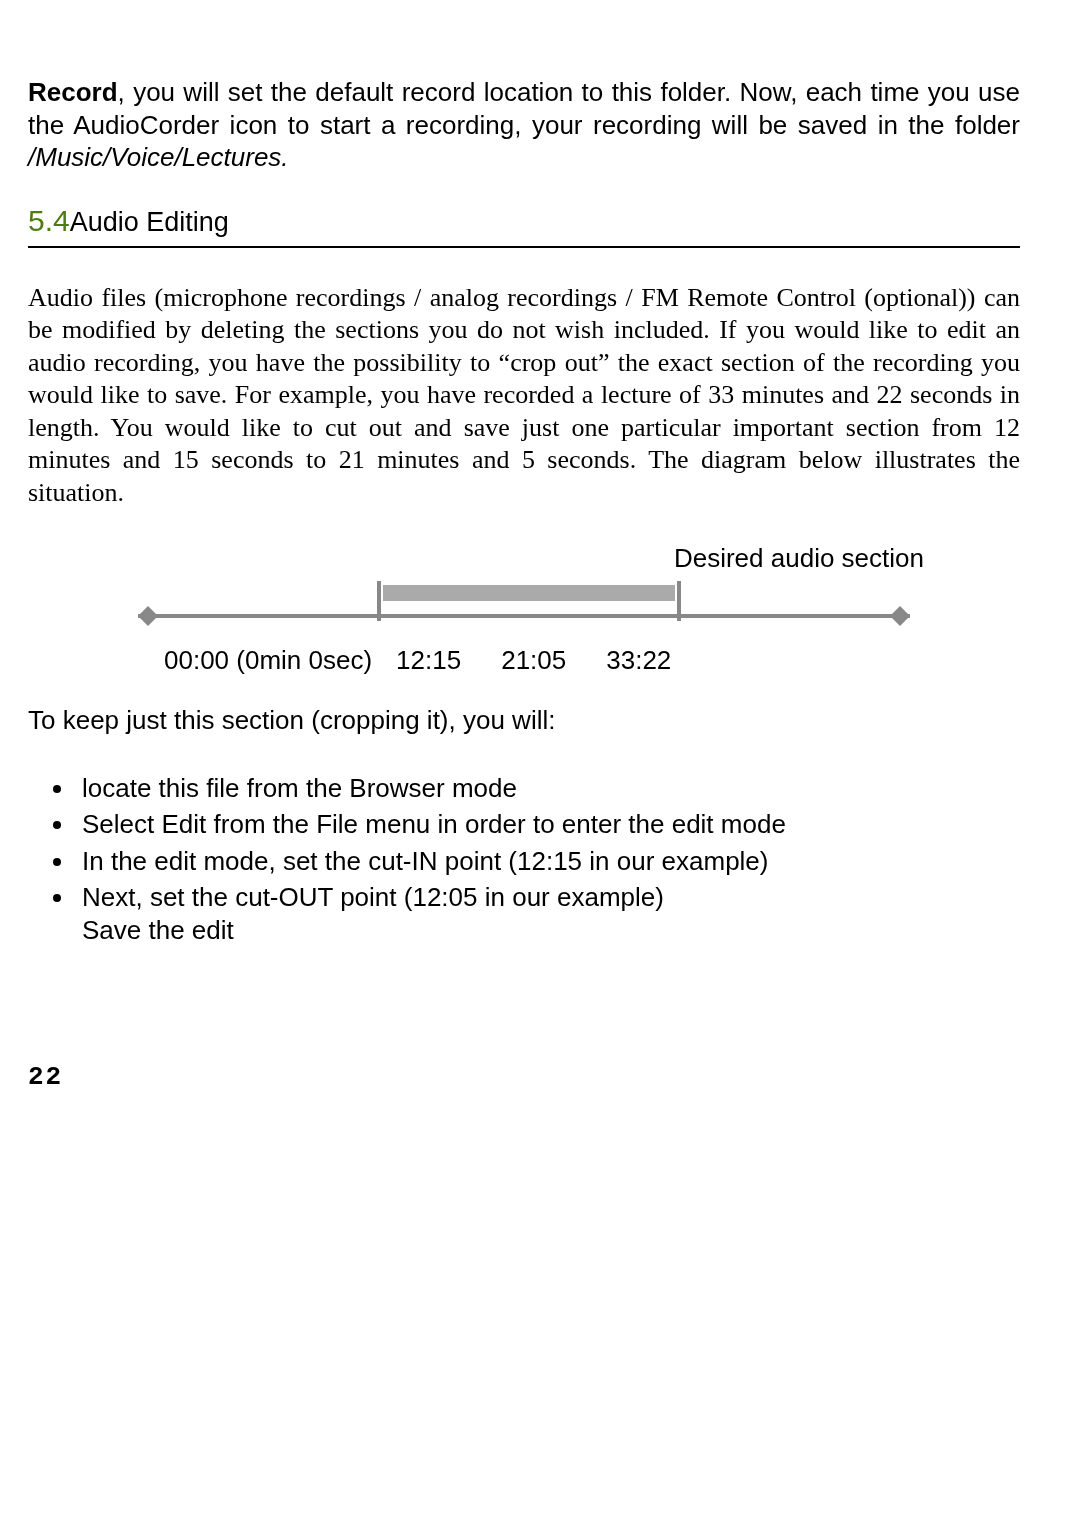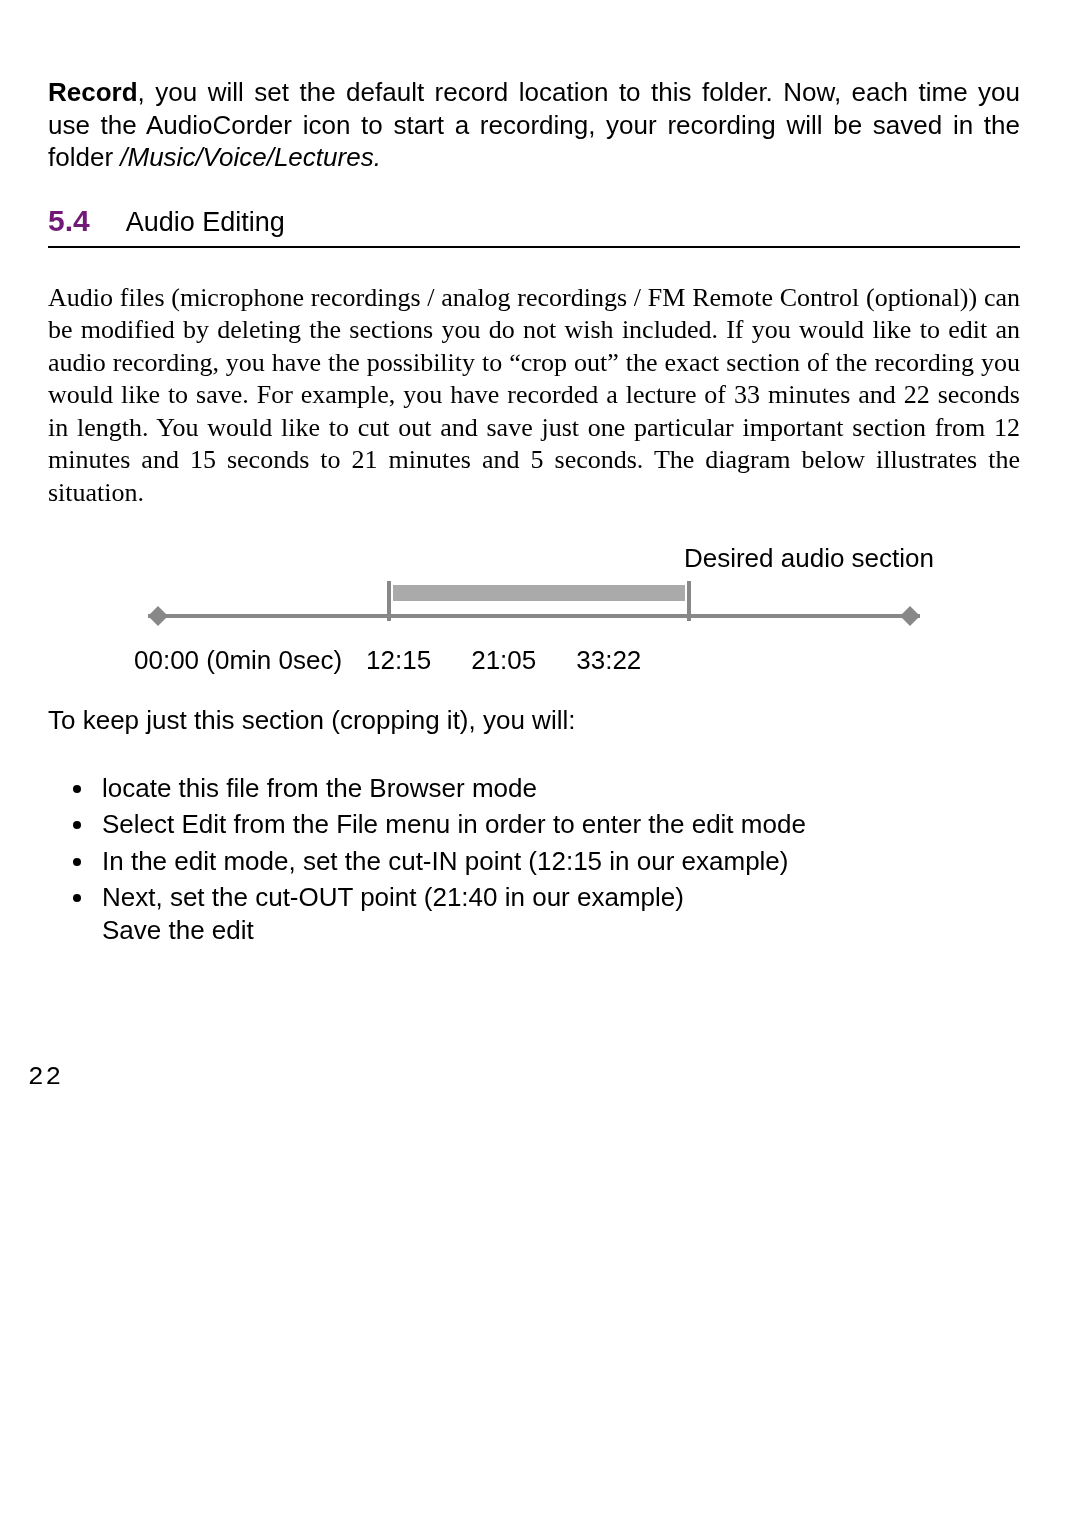--- a/index.html
+++ b/index.html
@@ -6,21 +6,21 @@
     margin: 0;
     padding: 0;
     background: #fff;
     color: #000;
     font-family: "Trebuchet MS", "Lucida Sans", Verdana, sans-serif;
   }
   .page {
     width: 1080px;
     height: 1134px;
     box-sizing: border-box;
-    padding: 50px 60px 40px 48px;
+    padding: 50px 60px 40px 28px;
     position: relative;
   }
   .body-text {
     font-size: 26px;
     line-height: 1.25;
   }
   .intro-para {
     text-align: justify;
     margin-bottom: 26px;
   }
@@ -29,23 +29,22 @@
 
   .section-heading {
     display: flex;
     align-items: baseline;
     border-bottom: 2px solid #000;
     padding: 4px 0 8px 0;
     margin-bottom: 34px;
   }
   .section-number {
     font-size: 30px;
-    font-weight: 700;
-    color: #701a75;
-    margin-right: 36px;
+    font-weight: 400;
+    color: #4d7c0f;
   }
   .section-title {
     font-size: 27px;
   }
 
   .main-para {
     text-align: justify;
     margin-bottom: 36px;
     font-family: Liberation Serif, serif;
   }
@@ -64,20 +63,21 @@
   .diagram-svg {
     display: block;
     width: 800px;
     height: 70px;
   }
   .diagram-labels {
     font-size: 26px;
     display: flex;
     width: 800px;
     padding-top: 4px;
+    margin-left: 40px;
   }
   .lbl {
     white-space: nowrap;
   }
 
   .after-para {
     margin-top: 28px;
     margin-bottom: 35px;
   }
 
@@ -94,21 +94,21 @@
   .save-line {
     display: block;
   }
 
   .page-number {
     position: absolute;
     left: 28px;
     bottom: 42px;
     font-family: "Courier New", monospace;
     font-size: 26px;
-    font-weight: 400;
+    font-weight: 700;
     letter-spacing: 2px;
   }
 </style>
 </head>
 <body>
 
 <div class="page">
 
   <p class="body-text intro-para">
     <span class="bold">Record</span><span>, you will set the default record location to this folder. Now, each time you use the AudioCorder icon to start a recording, your recording will be saved in the folder </span><span class="italic">/Music/Voice/Lectures.</span>
@@ -150,20 +150,20 @@
 
   <p class="body-text after-para">To keep just this section (cropping it), you will:</p>
 
   <ul class="steps body-text">
     <li><span>locate this file from the Browser mode</span></li>
     <li>
       <span>Select </span><span class="bold">Edit</span><span> from the </span><span class="bold">File</span><span> menu in order to enter the edit mode</span>
     </li>
     <li><span>In the edit mode, set the cut-IN point (12:15 in our example)</span></li>
     <li>
-      <span>Next, set the cut-OUT point (21:40 in our example)</span>
+      <span>Next, set the cut-OUT point (12:05 in our example)</span>
       <span class="save-line">Save the edit</span>
     </li>
   </ul>
 
   <div class="page-number">22</div>
 
 </div>
 
 </body></html>

